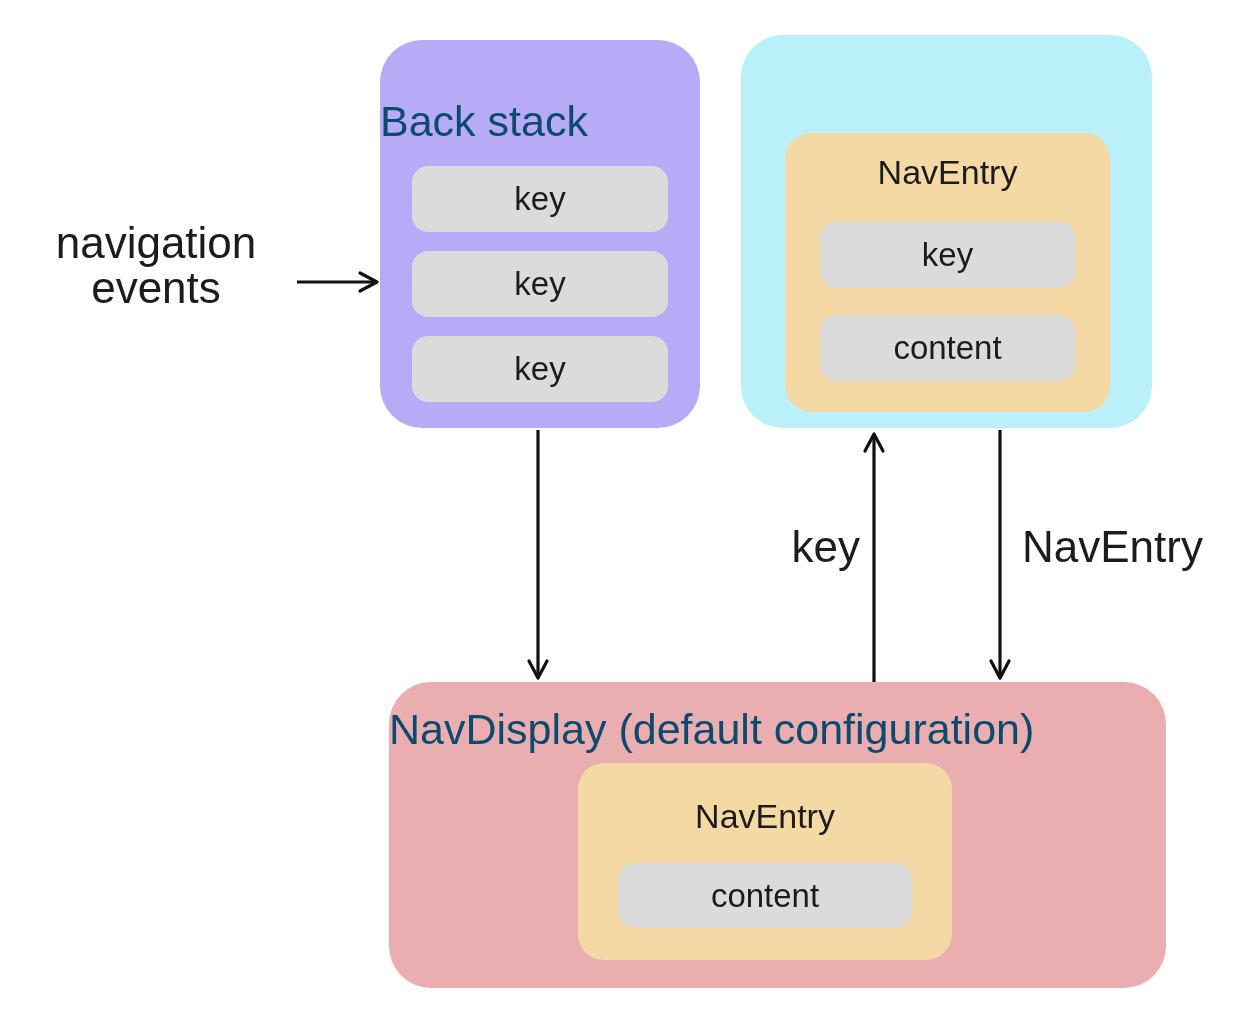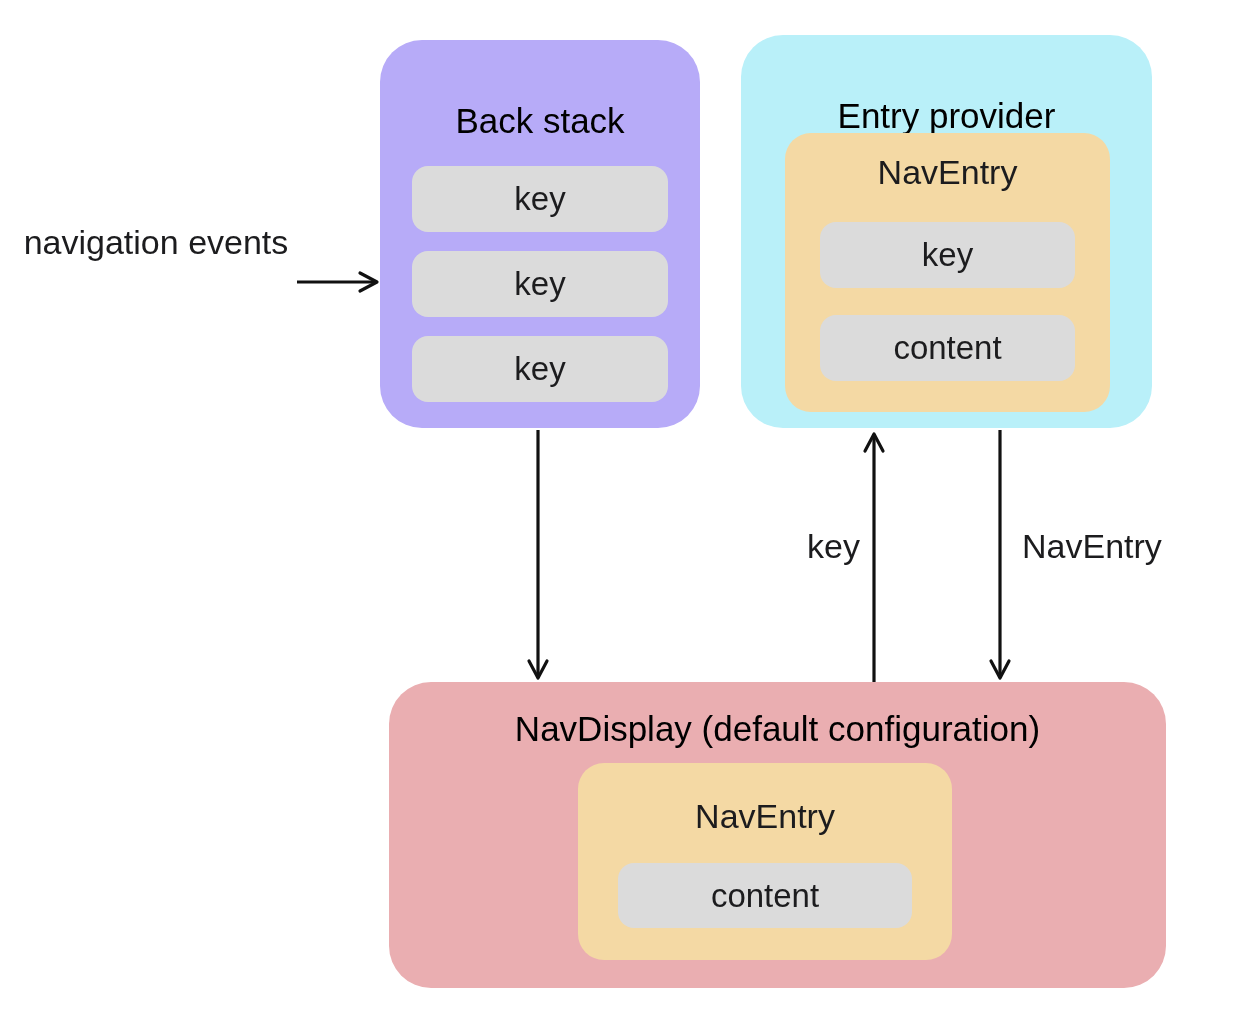--- a/index.html
+++ b/index.html
@@ -7,24 +7,23 @@
     position:relative;
     width:1238px; height:1011px;
     background:#ffffff;
     font-family:"Liberation Sans", sans-serif;
     color:#1c1c1e;
     overflow:hidden;
   }
   .box { position:absolute; border-radius:42px; }
   .box-title {
     width:100%;
-    text-align:center;
-    font-size:35px;
+    font-size:43px;
     line-height:38px;
-    color:#000000;
+    color:#0c4a6e;
   }
   .inner-box { position:absolute; border-radius:26px; background:#f4d9a4; }
   .pill {
     position:absolute;
     background:#dbdbdb;
     border-radius:16px;
     display:flex;
     align-items:center;
     justify-content:center;
     font-size:33px;
@@ -48,21 +47,21 @@
   .ep-pill-key { top:89px; }
   .ep-pill-content { top:182px; }
 
   .nav-display .box-title { position:absolute; top:28px; }
   .nd-nav-entry { left:189px; top:81px; width:374px; height:197px; }
   .nd-nav-entry .inner-title { top:34px; }
   .nd-pill-content { left:40px; top:100px; width:294px; height:65px; }
 
   .annotation {
     position:absolute;
-    font-size:34px;
+    font-size:44px;
     line-height:45px;
     color:#1c1c1e;
   }
   .nav-events { left:0px; top:220px; width:312px; text-align:center; }
   .arrow-label-key { left:700px; top:524px; width:160px; text-align:right; }
   .arrow-label-naventry { left:1022px; top:524px; }
 
   .arrow-layer { position:absolute; left:0; top:0; width:1238px; height:1011px; pointer-events:none; }
 </style>
 </head>
@@ -77,21 +76,20 @@
     </div>
     <div class="pill bs-pill bs-pill-2">
       <span>key</span>
     </div>
     <div class="pill bs-pill bs-pill-3">
       <span>key</span>
     </div>
   </div>
 
   <div class="box entry-provider">
-    <div class="box-title">Entry provider</div>
     <div class="inner-box ep-nav-entry">
       <div class="inner-title">NavEntry</div>
       <div class="pill ep-pill ep-pill-key">
         <span>key</span>
       </div>
       <div class="pill ep-pill ep-pill-content">
         <span>content</span>
       </div>
     </div>
   </div>

